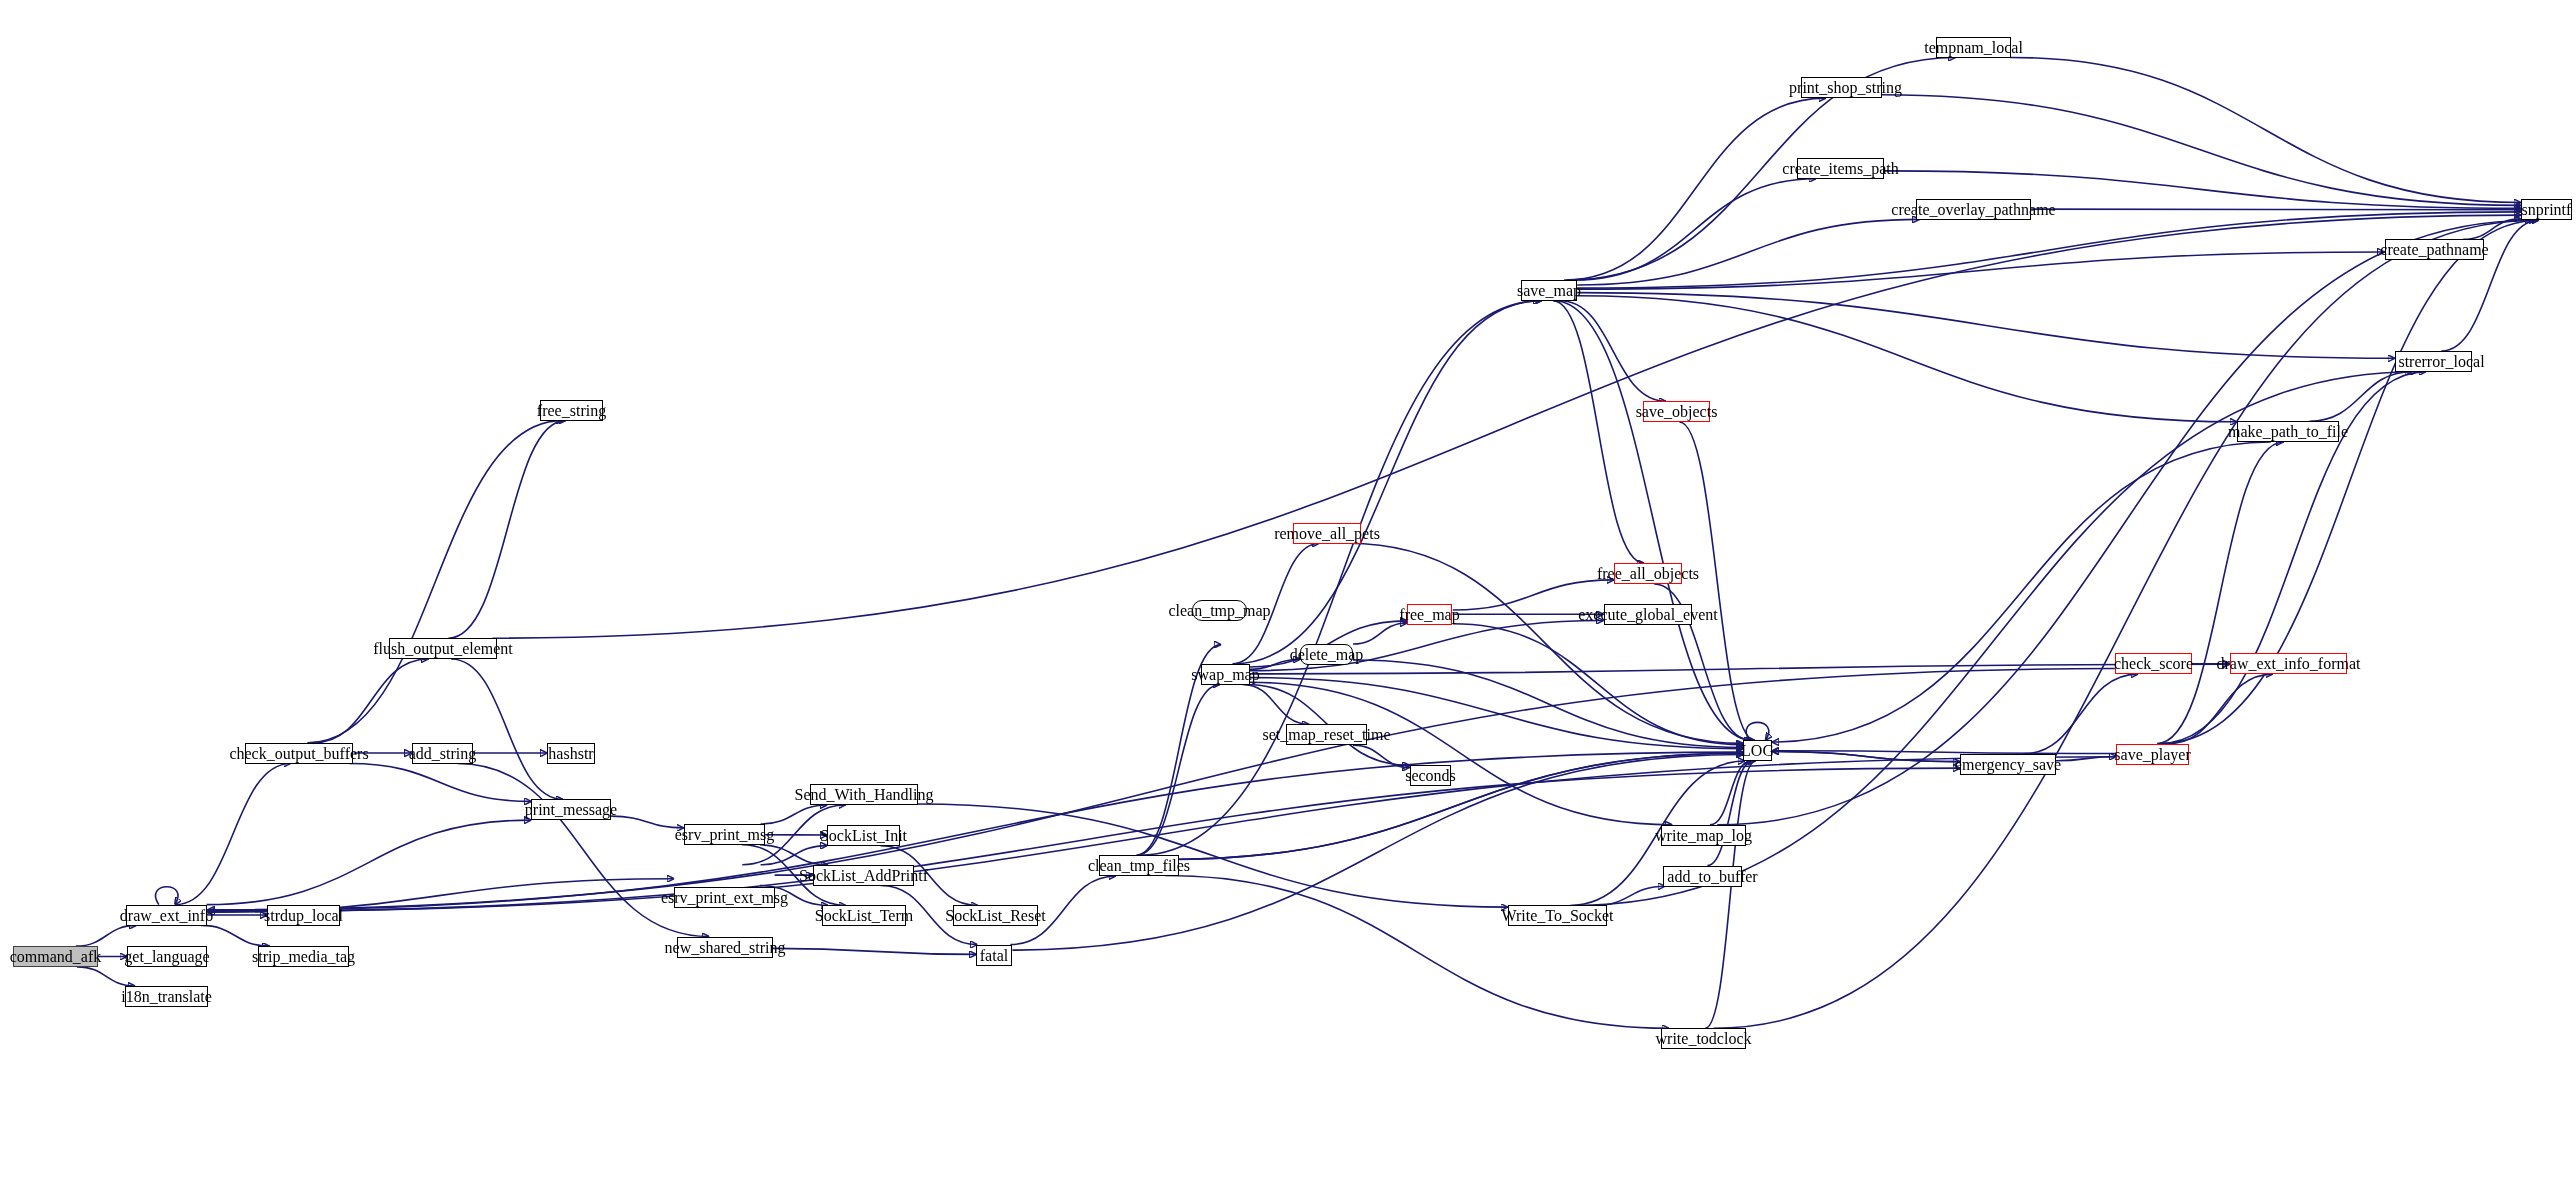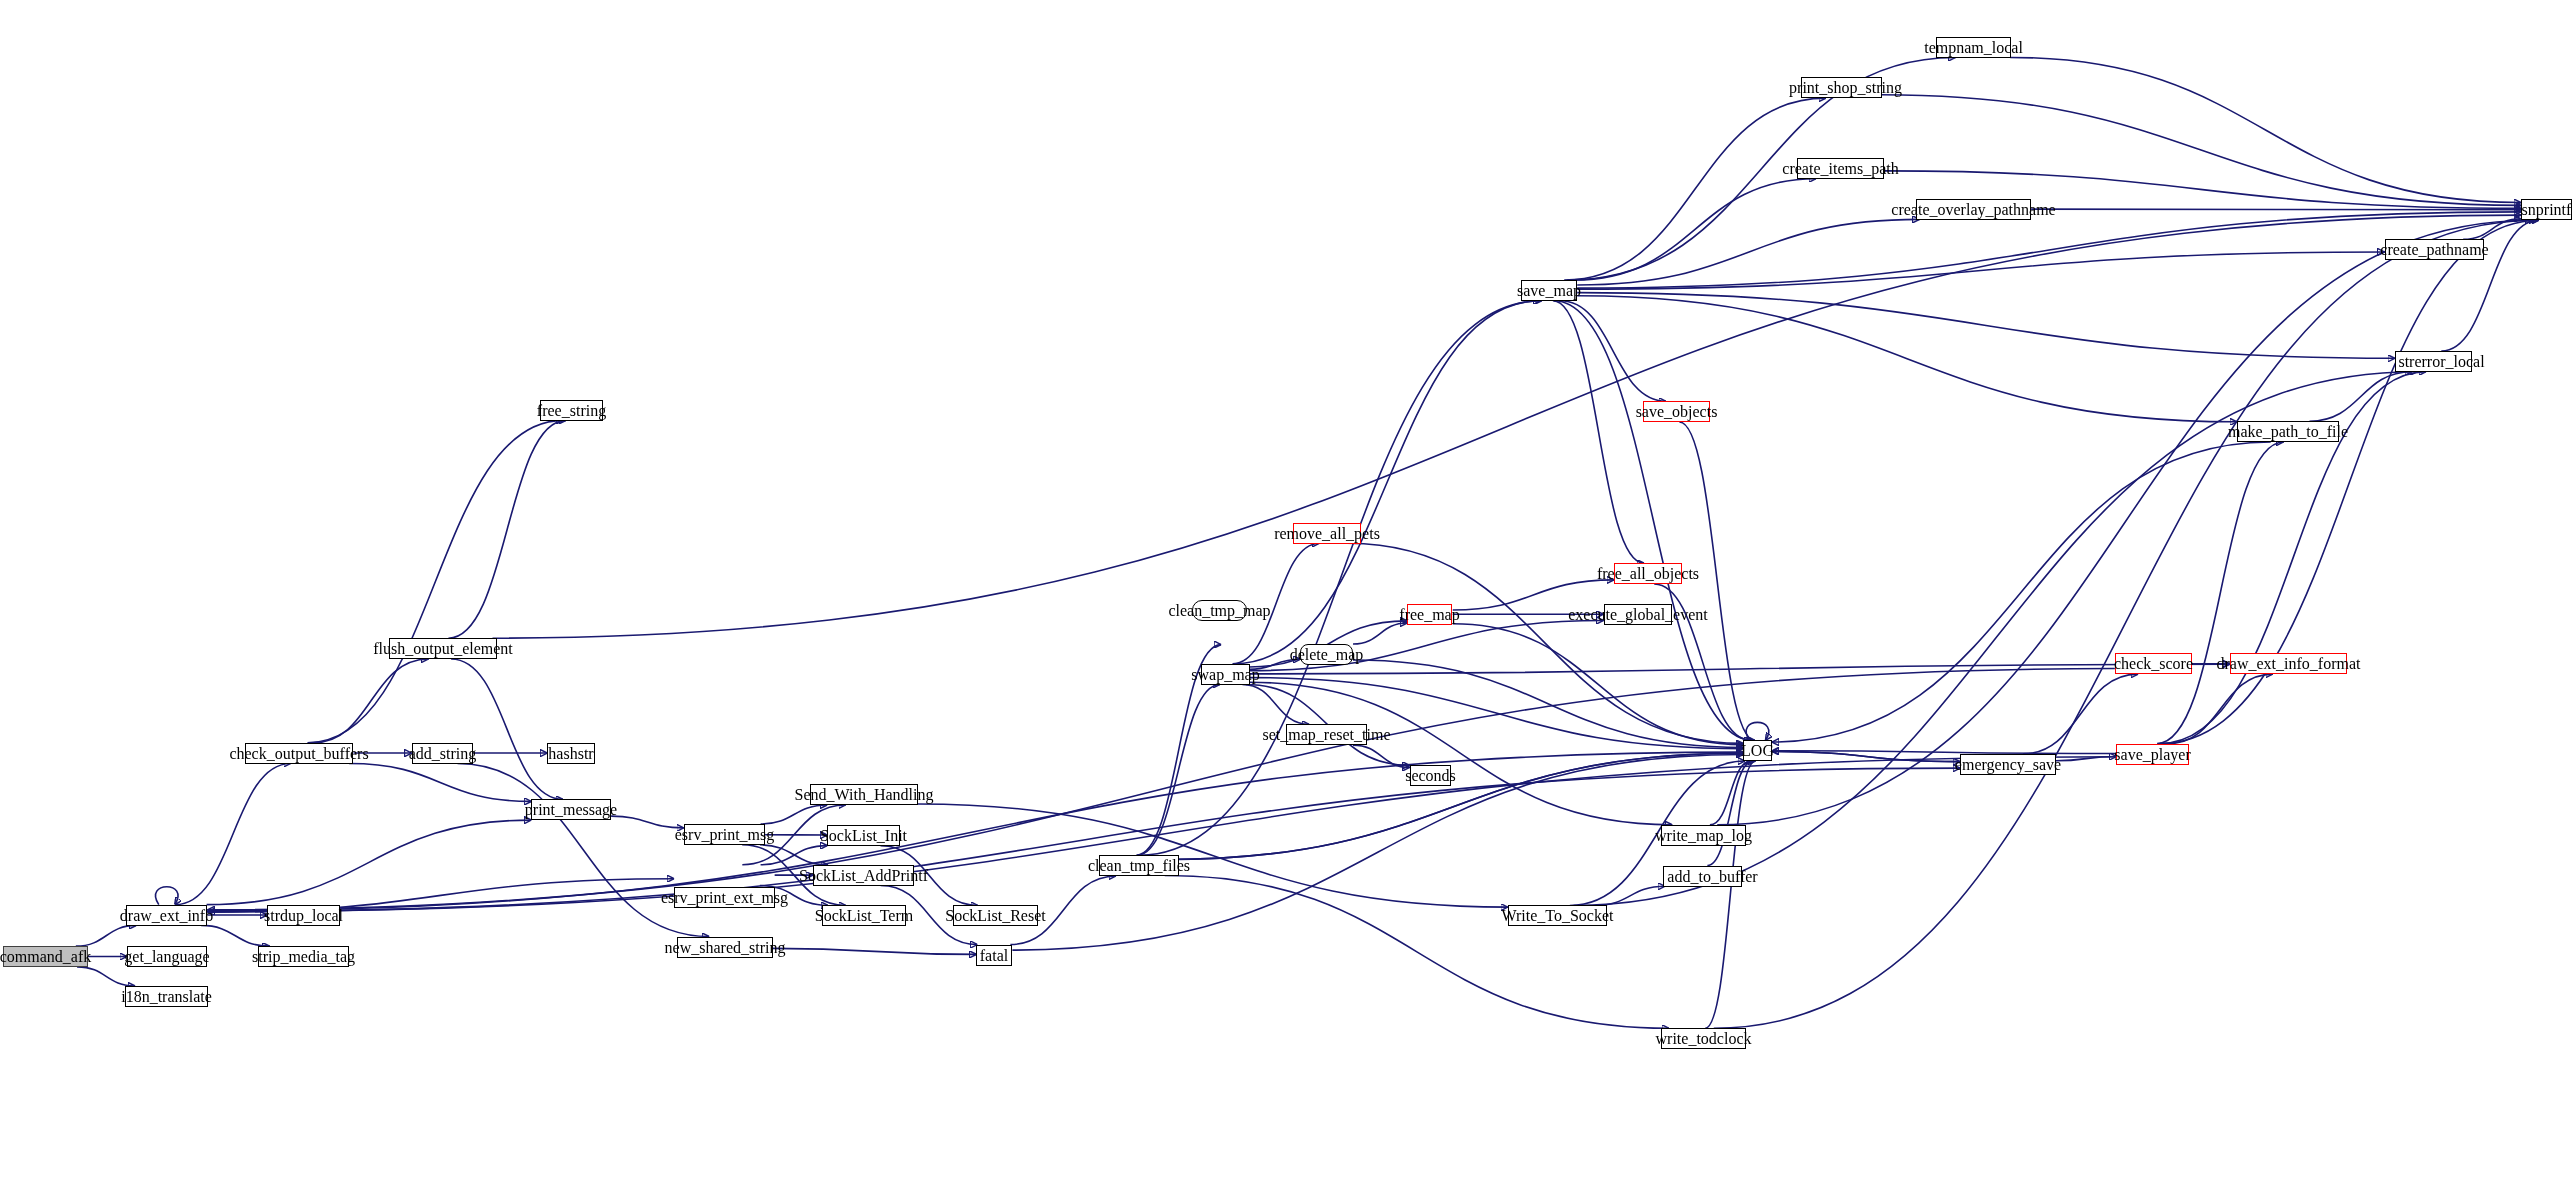--- a/index.html
+++ b/index.html
@@ -122,21 +122,21 @@
       <path d="M2519.754901960784,72 C2839.877450980392,72 2839.877450980392,253.90807799442896 3160,253.90807799442896" marker-end="url(#arrow)"></path>
       <path d="M2358,118.73544375353308 C2759,118.73544375353308 2759,257.46466930469194 3160,257.46466930469194" marker-end="url(#arrow)"></path>
       <path d="M2362,214.20407009609949 C2761,214.20407009609949 2761,261.11871113623516 3160,261.11871113623516" marker-end="url(#arrow)"></path>
       <path d="M2546,262.100278551532 C2853,262.100278551532 2853,262.95543175487467 3160,262.95543175487467" marker-end="url(#arrow)"></path>
       <path d="M3087.66,300 C3123.83,300 3123.83,274.34751773049646 3160,274.34751773049646" marker-end="url(#arrow)"></path>
       <path d="M260,1141.7311935807422 C1222.5,1141.7311935807422 1222.5,942.8595787362086 2185,942.8595787362086" marker-end="url(#arrow)"></path>
       <path d="M260,1142.823656845754 C1358.5,1142.823656845754 1358.5,962.9133448873483 2457,962.9133448873483" marker-end="url(#arrow)"></path>
       <path d="M199,1134 C179,1104 239,1104 219,1134" marker-end="url(#arrow)"></path>
     </svg>
 
-  <div class="node root" style="left:3px;top:946px;width:85px;">command_afk</div>
+  <div class="node root" style="left:13px;top:946px;width:85px;">command_afk</div>
   <div class="node" style="left:126px;top:905px;width:81px;">draw_ext_info</div>
   <div class="node" style="left:127px;top:946px;width:80px;">get_language</div>
   <div class="node" style="left:125px;top:986px;width:83px;">i18n_translate</div>
   <div class="node" style="left:267px;top:905px;width:73px;">strdup_local</div>
   <div class="node" style="left:258px;top:946px;width:91px;">strip_media_tag</div>
   <div class="node" style="left:245px;top:743px;width:108px;">check_output_buffers</div>
   <div class="node" style="left:389px;top:638px;width:108px;">flush_output_element</div>
   <div class="node" style="left:540px;top:400px;width:63px;">free_string</div>
   <div class="node" style="left:412px;top:743px;width:61px;">add_string</div>
   <div class="node" style="left:547px;top:743px;width:48px;">hashstr</div>
@@ -157,21 +157,21 @@
   <div class="node red" style="left:1293px;top:523px;width:68px;">remove_all_pets</div>
   <div class="node" style="left:1300px;top:644px;width:53px;border-radius:8px;">delete_map</div>
   <div class="node red" style="left:1407px;top:604px;width:45px;">free_map</div>
   <div class="node" style="left:1286px;top:724px;width:81px;">set_map_reset_time</div>
   <div class="node" style="left:1410px;top:765px;width:41px;">seconds</div>
   <div class="node" style="left:1661px;top:825px;width:85px;">write_map_log</div>
   <div class="node" style="left:1508px;top:905px;width:99px;">Write_To_Socket</div>
   <div class="node" style="left:1663px;top:866px;width:79px;padding-left:20px;">add_to_buffer</div>
   <div class="node" style="left:1661px;top:1028px;width:85px;">write_todclock</div>
   <div class="node red" style="left:1614px;top:563px;width:68px;">free_all_objects</div>
-  <div class="node" style="left:1604px;top:604px;width:68px;">execute_global_event</div>
+  <div class="node" style="left:1604px;top:604px;width:88px;">execute_global_event</div>
   <div class="node red" style="left:1643px;top:401px;width:67px;">save_objects</div>
   <div class="node" style="left:1743px;top:740px;width:29px;">LOG</div>
   <div class="node" style="left:1960px;top:754px;width:96px;">emergency_save</div>
   <div class="node red" style="left:2116px;top:744px;width:73px;">save_player</div>
   <div class="node red" style="left:2115px;top:653px;width:77px;">check_score</div>
   <div class="node red" style="left:2230px;top:653px;width:117px;">draw_ext_info_format</div>
   <div class="node" style="left:2237px;top:421px;width:102px;">make_path_to_file</div>
   <div class="node" style="left:2395px;top:351px;width:77px;padding-left:16px;">strerror_local</div>
   <div class="node" style="left:1936px;top:37px;width:75px;">tempnam_local</div>
   <div class="node" style="left:1801px;top:77px;width:81px;padding-left:8px;">print_shop_string</div>

